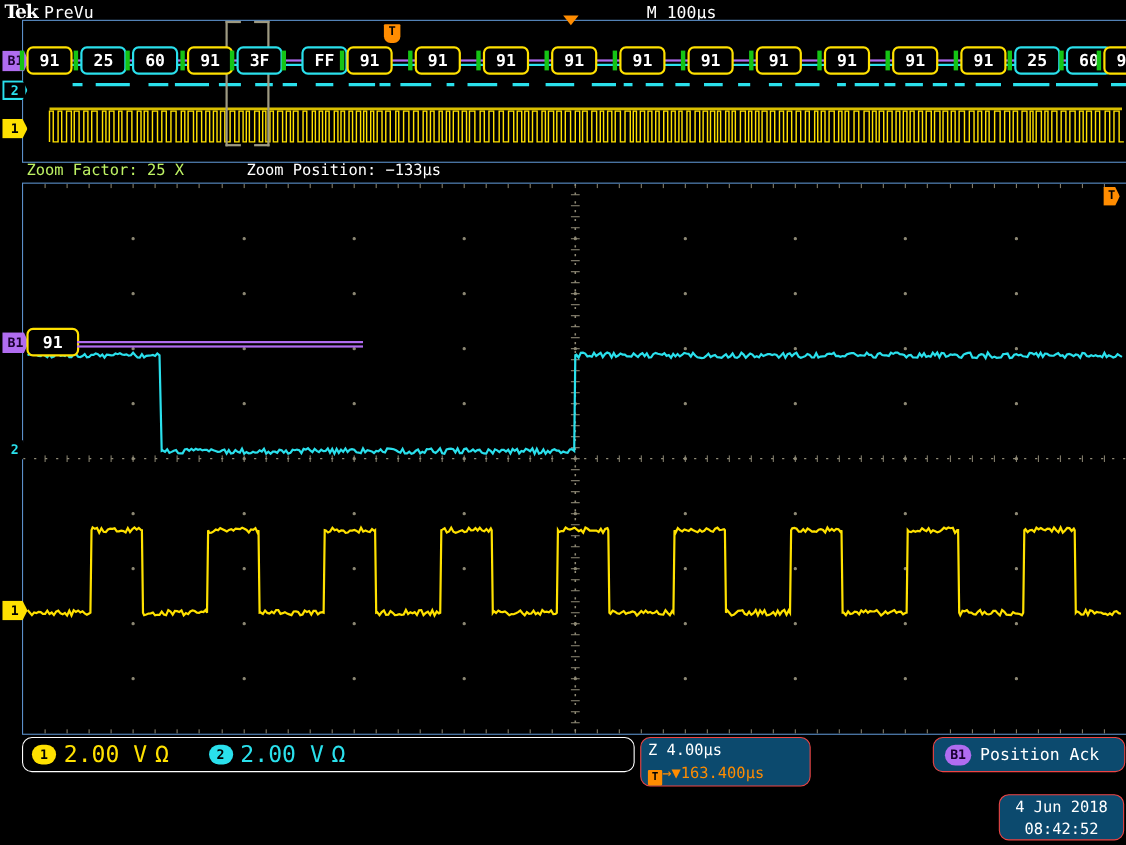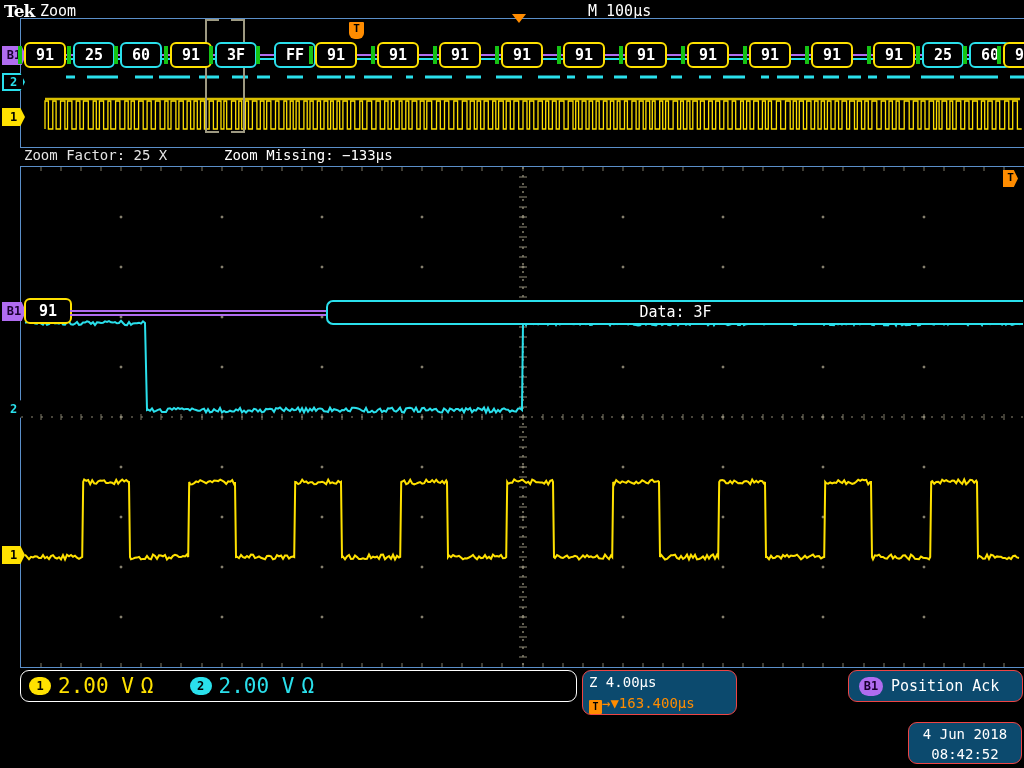--- a/index.html
+++ b/index.html
@@ -52,21 +52,21 @@
   #ov-ch2-badge{left:2px;top:73px;}
   #ov-ch1-badge{left:2px;top:108px;}
   .badge-ch{width:23px;height:18px;text-align:center;line-height:18px;
      font-size:12px;font-weight:bold;
      clip-path:polygon(0 0, 80% 0, 100% 50%, 80% 100%, 0 100%);}
   .badge-ch1{background:#ffe100;color:#000;}
   .badge-ch2{background:#000;color:#2ae0ec;border:0;}
   #ov-ch2-badge .badge-ch2{outline:2px solid #2ae0ec;outline-offset:-2px;}
 
   
-  #zoomfactor{left:24px;top:147px;font-size:14px;color:#e5e5e5;}
+  #zoomfactor{left:24px;top:147px;font-size:14px;color:#bef264;}
   #zoompos{left:224px;top:147px;font-size:14px;color:#fff;}
 
   
   #zoomgrat{left:20px;top:166px;width:1003px;height:500px;
      border:1px solid #5b8fc9;background:#000;overflow:hidden;}
   #zoom-trigT{left:1003px;top:170px;width:15px;height:17px;background:#ff8c00;
      color:#000;font-size:11px;font-weight:bold;text-align:center;line-height:15px;
      clip-path:polygon(0 0,72% 0,100% 50%,72% 100%,0 100%);}
 
   
@@ -111,21 +111,21 @@
   #ack-text{font-size:15px;color:#fff;}
 
   svg{display:block;}
 </style>
 </head>
 <body>
 
 <div id="root">
 
   <div class="abs" id="tek-logo">Tek</div>
-  <div class="abs" id="prevu">Zoom</div>
+  <div class="abs" id="prevu">PreVu</div>
   <div class="abs" id="timebase">M 100µs</div>
 
   <div class="abs" id="overview">
     <svg width="1003" height="128" viewBox="0 0 1003 128">
 
       <g id="ov2" stroke="#2ae0ec" stroke-width="2" fill="none">
           <path d="M45 58 L54 58 M66 58 L97 58 M114 58 L132 58 M138 58 L169 58 M178 58 L198 58 M211 58 L227 58 M236 58 L249 58 M266 58 L282 58 M296 58 L320 58 M324 58 L334 58 M343 58 L371 58 M385 58 L392 58 M404 58 L431 58 M445 58 L460 58 M475 58 L501 58 M517 58 L539 58 M546 58 L554 58 M566 58 L582 58 M593 58 L606 58 M619 58 L636 58 M650 58 L661 58 M678 58 L690 58 M702 58 L724 58 M740 58 L748 58 M756 58 L778 58 M783 58 L793 58 M802 58 L818 58 M827 58 L840 58 M847 58 L856 58 M866 58 L889 58 M900 58 L933 58 M939 58 L977 58 M989 58 L1018 58 " stroke="#2ae0ec" stroke-width="3"></path>
         </g>
 
       <g id="ov1" stroke="#ffe100" stroke-width="1.4" fill="none">
@@ -190,21 +190,21 @@
   </div>
 
   <div class="abs" id="ov-ch2-badge">
     <div class="badge-ch badge-ch2">2</div>
   </div>
   <div class="abs" id="ov-ch1-badge">
     <div class="badge-ch badge-ch1">1</div>
   </div>
 
   <div class="abs" id="zoomfactor">Zoom Factor: 25 X</div>
-  <div class="abs" id="zoompos">Zoom Missing: −133µs</div>
+  <div class="abs" id="zoompos">Zoom Position: −133µs</div>
 
   <div class="abs" id="zoomgrat">
     <svg width="1003" height="500" viewBox="0 0 1003 500">
       <g id="grat" stroke="#8f8a76" stroke-width="1" fill="none">
           <circle cx="100" cy="50" r="1" fill="#8f8a76"></circle>
           <circle cx="201" cy="50" r="1" fill="#8f8a76"></circle>
           <circle cx="301" cy="50" r="1" fill="#8f8a76"></circle>
           <circle cx="401" cy="50" r="1" fill="#8f8a76"></circle>
           <circle cx="502" cy="50" r="1" fill="#8f8a76"></circle>
           <circle cx="602" cy="50" r="1" fill="#8f8a76"></circle>
@@ -491,21 +491,20 @@
     </svg>
   </div>
   <div class="abs" id="zoom-trigT">T</div>
 
   <div class="abs" id="z-b1-badge">
     <div class="badge-b1">B1</div>
   </div>
   <div class="abs pkt addr" id="z-pkt-91">91</div>
   <div class="abs" id="z-busline"></div>
   <div class="abs" id="z-busline-b"></div>
-  <div class="abs" id="z-databox">Data: 3F</div>
 
   <div class="abs" id="z-ch2-badge">
     <div class="badge-ch badge-ch2">2</div>
   </div>
   <div class="abs" id="z-ch1-badge">
     <div class="badge-ch badge-ch1">1</div>
   </div>
 
   <div class="abs" id="statusbar">
     <div class="chpill p1">1</div>

